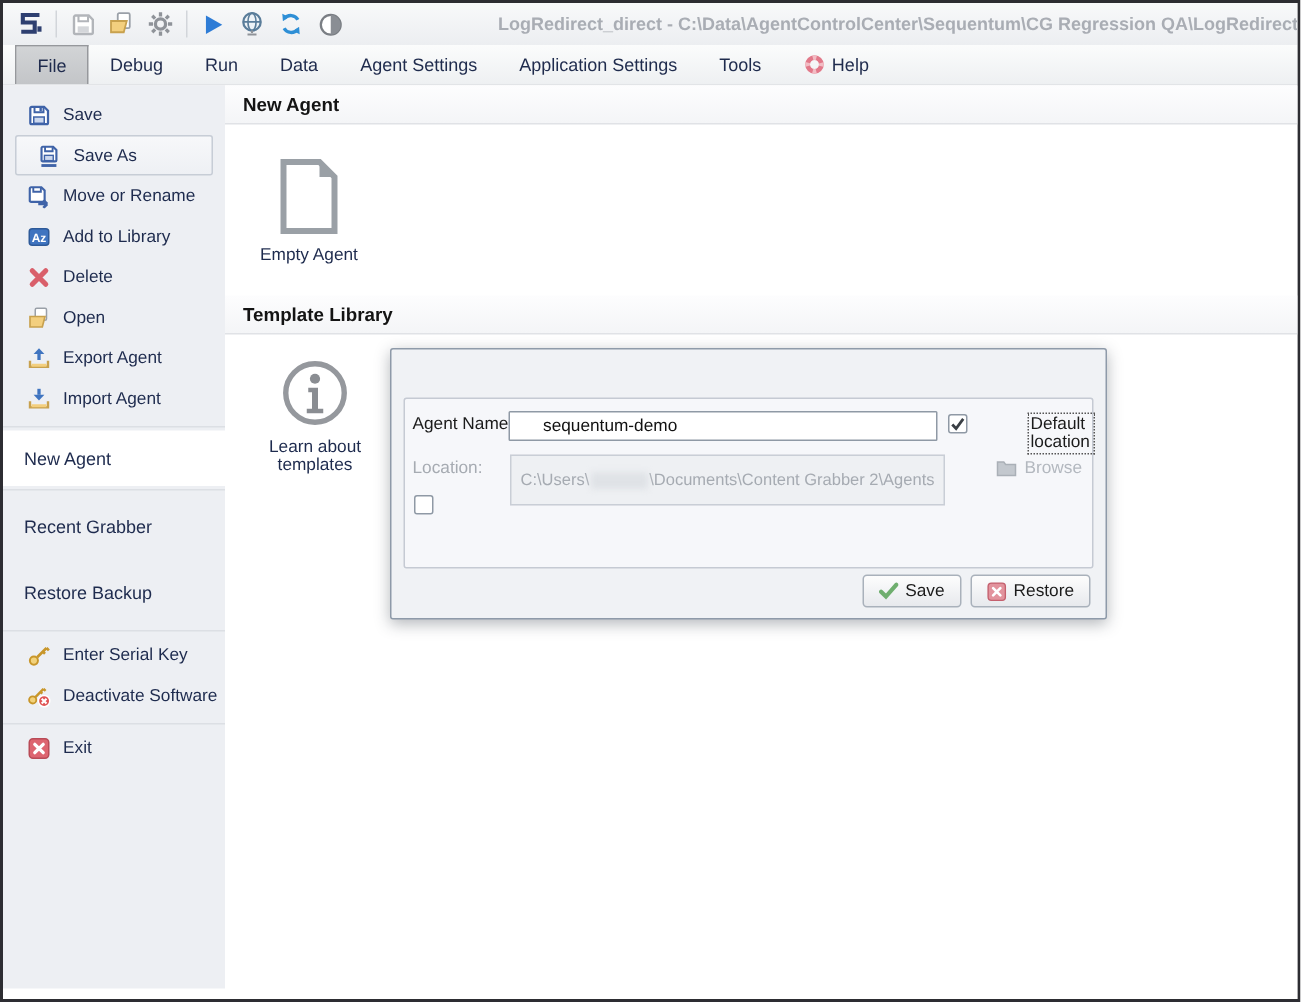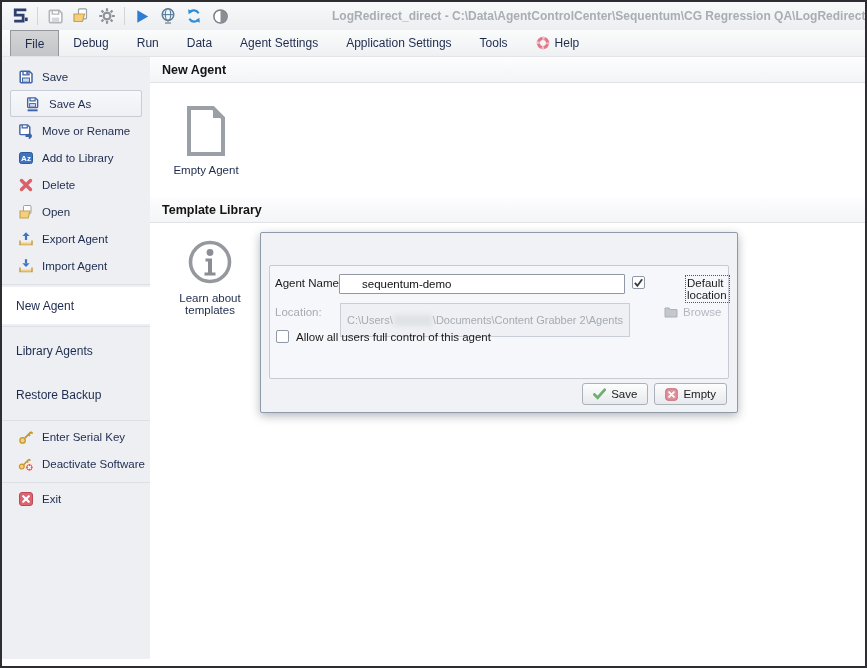--- a/index.html
+++ b/index.html
@@ -318,21 +318,21 @@
       </span>
       <span>Import Agent</span>
     </div>
 
     <div class="side-gap"></div>
     <div class="side-sep"></div>
 
     <div class="side-section sel">New Agent</div>
     <div class="side-sep"></div>
 
-    <div class="side-section side-sec2">Library Agents</div>
+    <div class="side-section side-sec2">Recent Grabber</div>
     <div class="side-section side-sec2">Restore Backup</div>
 
     <div class="side-gap"></div>
     <div class="side-sep"></div>
 
     <div class="side-item">
       <span class="icn16">
         <svg width="16" height="16" viewBox="0 0 16 16">
             <circle cx="4.6" cy="11.4" r="2.7" fill="#f2d27c" stroke="#c8962a" stroke-width="1.3"></circle>
             <path d="M6.8 9.2 L13 3 M13 3 l1.6 1.6 M10.6 5.4 l1.4 1.4" stroke="#c8962a" stroke-width="1.8" fill="none"></path>
@@ -419,37 +419,36 @@
             </svg>
         </span>
         <span>Browse</span>
       </span>
 
       <span class="checkbox" style="left:6px; top:64px;">
         <svg width="11" height="11" viewBox="0 0 12 12">
             <path d="M2 6.5 L4.8 9.5 L10 2.5" fill="none" stroke="#3a3f45" stroke-width="2"></path>
           </svg>
       </span>
-      <span class="chk-label" style="left:26px; top:65px;">Allow all users full control of this agent</span>
     </div>
 
     <div class="dlg-buttons">
       <div class="btn">
         <span style="display:flex;">
           <svg width="13" height="12" viewBox="0 0 14 12">
               <path d="M1.5 6.5 L5 10 L12.5 1.5" fill="none" stroke="#6fae6f" stroke-width="3" stroke-linecap="round"></path>
             </svg>
         </span>
         <span>Save</span>
       </div>
       <div class="btn">
         <span style="display:flex;">
           <svg width="13" height="13" viewBox="0 0 14 14">
               <rect x="0.8" y="0.8" width="12.4" height="12.4" rx="2.4" fill="#e2939d" stroke="#c4606e"></rect>
               <path d="M4.4 4.4 L9.6 9.6 M9.6 4.4 L4.4 9.6" stroke="#fff" stroke-width="1.9" stroke-linecap="round"></path>
             </svg>
         </span>
-        <span>Empty</span>
+        <span>Restore</span>
       </div>
     </div>
   </div>
 
 </div>
 
 </body></html>

